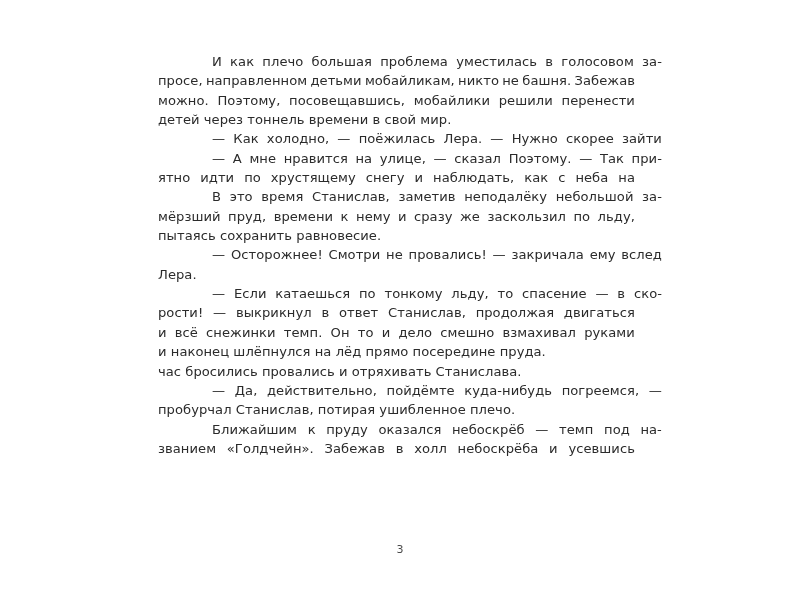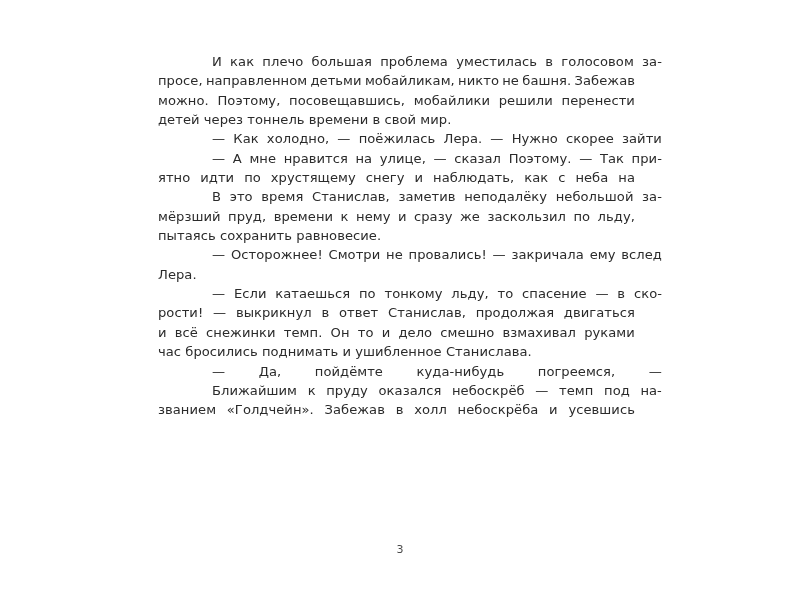--- a/index.html
+++ b/index.html
@@ -234,33 +234,36 @@
           <span class="w">снежинки</span>
           <span class="w">темп.</span>
           <span class="w">Он</span>
           <span class="w">то</span>
           <span class="w">и</span>
           <span class="w">дело</span>
           <span class="w">смешно</span>
           <span class="w">взмахивал</span>
           <span class="w">руками</span>
         </div>
-      </div>
-      <div class="para">
-        <div class="line flush">час бросились поднимать и ушибленное Станислава.</div>
+        <div class="line flush">и наконец шлёпнулся на лёд прямо посередине пруда.</div>
+      </div>
+      <div class="para">
+        <div class="line flush">час бросились провались и отряхивать Станислава.</div>
       </div>
       <div class="para">
         <div class="line just indent">
           <span class="w">—</span>
           <span class="w">Да,</span>
+          <span class="w">действительно,</span>
           <span class="w">пойдёмте</span>
           <span class="w">куда-нибудь</span>
           <span class="w">погреемся,</span>
           <span class="w">—</span>
         </div>
+        <div class="line flush">пробурчал Станислав, потирая ушибленное плечо.</div>
       </div>
       <div class="para">
         <div class="line just indent">
           <span class="w">Ближайшим</span>
           <span class="w">к</span>
           <span class="w">пруду</span>
           <span class="w">оказался</span>
           <span class="w">небоскрёб</span>
           <span class="w">—</span>
           <span class="w">темп</span>

